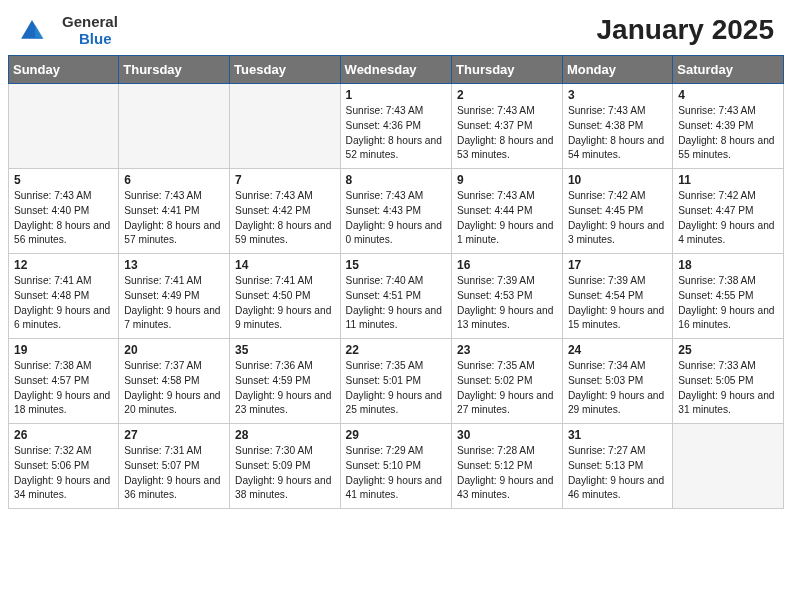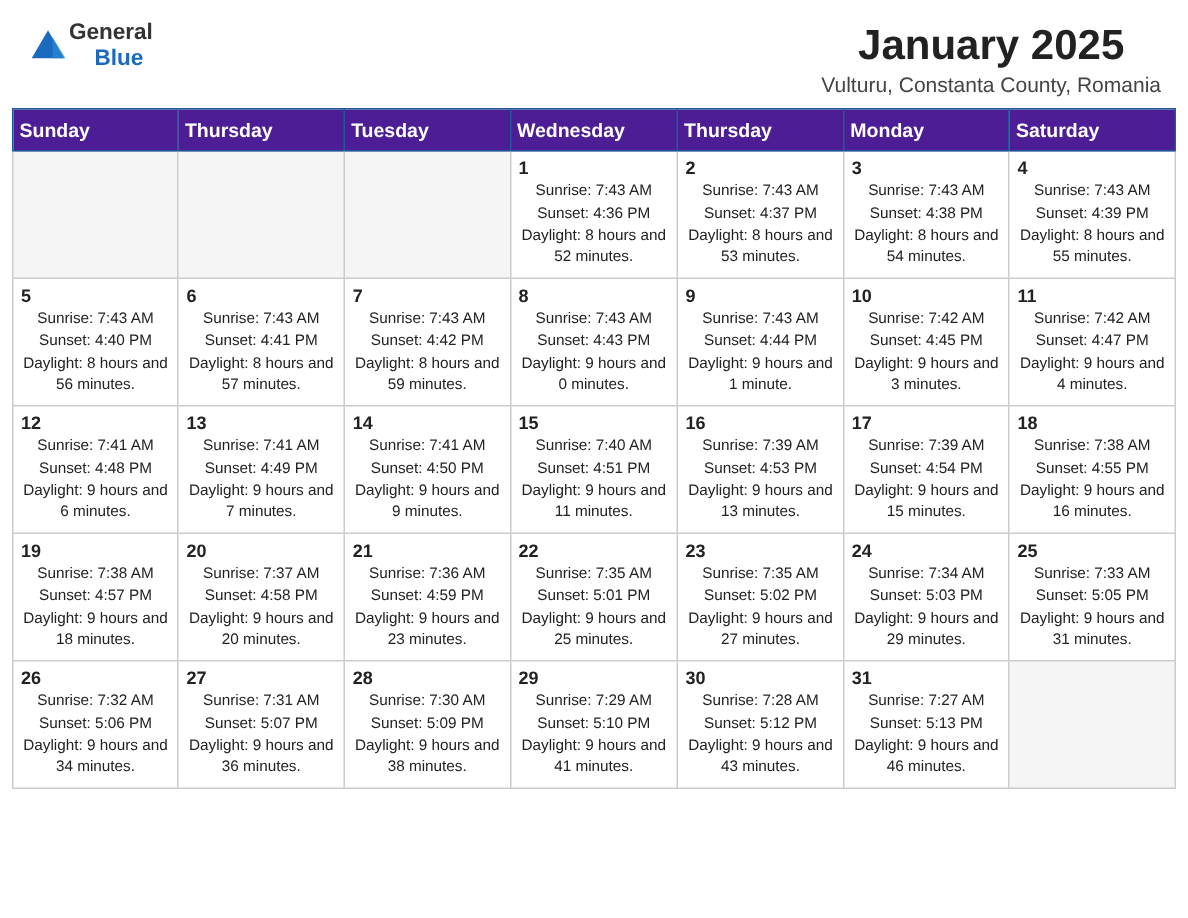--- a/index.html
+++ b/index.html
@@ -11,21 +11,21 @@
     }
     .header {
       display: flex;
       justify-content: space-between;
       align-items: flex-start;
       padding: 14px 18px 8px 18px;
     }
     .logo {
       display: flex;
       align-items: center;
-      gap: 0;
+      gap: 16px;
     }
     .logo-text {
       display: flex;
       flex-direction: column;
       line-height: 1.1;
     }
     .logo-general {
       font-size: 15px;
       font-weight: bold;
       color: #333;
@@ -53,21 +53,21 @@
       color: #444;
       margin-top: 2px;
     }
     .calendar {
       width: 100%;
       border-collapse: collapse;
       border: 1px solid #ccc;
       margin: 0 0 0 0;
     }
     .calendar th {
-      background: #4c1d95;
+      background: #737373;
       color: #fff;
       font-size: 13px;
       padding: 6px 4px;
       text-align: left;
       border: 1px solid #1e5a9a;
       font-weight: bold;
     }
     .calendar td {
       vertical-align: top;
       border: 1px solid #ccc;
@@ -84,21 +84,20 @@
     .day-number {
       font-size: 12px;
       font-weight: bold;
       margin-bottom: 2px;
       display: block;
     }
     .day-info {
       font-size: 10.2px;
       line-height: 1.45;
       color: #222;
-      text-align: center;
     }
     .week-row td {
       height: 85px;
     }
     .table-wrapper {
       padding: 0 8px 8px 8px;
     }
   </style>
 </head>
 <body>
@@ -109,21 +108,20 @@
       <polygon points="18,4 32,28 4,28" fill="#1a6bbf"></polygon>
       <polygon points="22,10 33,28 22,28" fill="#2a8ad4" opacity="0.7"></polygon>
     </svg>
     <div class="logo-text">
       <span class="logo-general">General</span>
       <span class="logo-blue">Blue</span>
     </div>
   </div>
   <div class="title-area">
     <div class="month-title">January 2025</div>
-    <div class="location-title">Vulturu, Constanta County, Romania</div>
   </div>
 </div>
 
 <div class="table-wrapper">
   <table class="calendar">
     <thead>
       <tr>
       <th>Sunday</th>
           <th>Thursday</th>
           <th>Tuesday</th>
@@ -258,21 +256,21 @@
 Sunset: 4:57 PM
 Daylight: 9 hours and 18 minutes.</div>
           </td>
           <td>
             <span class="day-number">20</span>
             <div class="day-info">Sunrise: 7:37 AM
 Sunset: 4:58 PM
 Daylight: 9 hours and 20 minutes.</div>
           </td>
           <td>
-            <span class="day-number">21</span>
+            <span class="day-number">35</span>
             <div class="day-info">Sunrise: 7:36 AM
 Sunset: 4:59 PM
 Daylight: 9 hours and 23 minutes.</div>
           </td>
           <td>
             <span class="day-number">22</span>
             <div class="day-info">Sunrise: 7:35 AM
 Sunset: 5:01 PM
 Daylight: 9 hours and 25 minutes.</div>
           </td>

